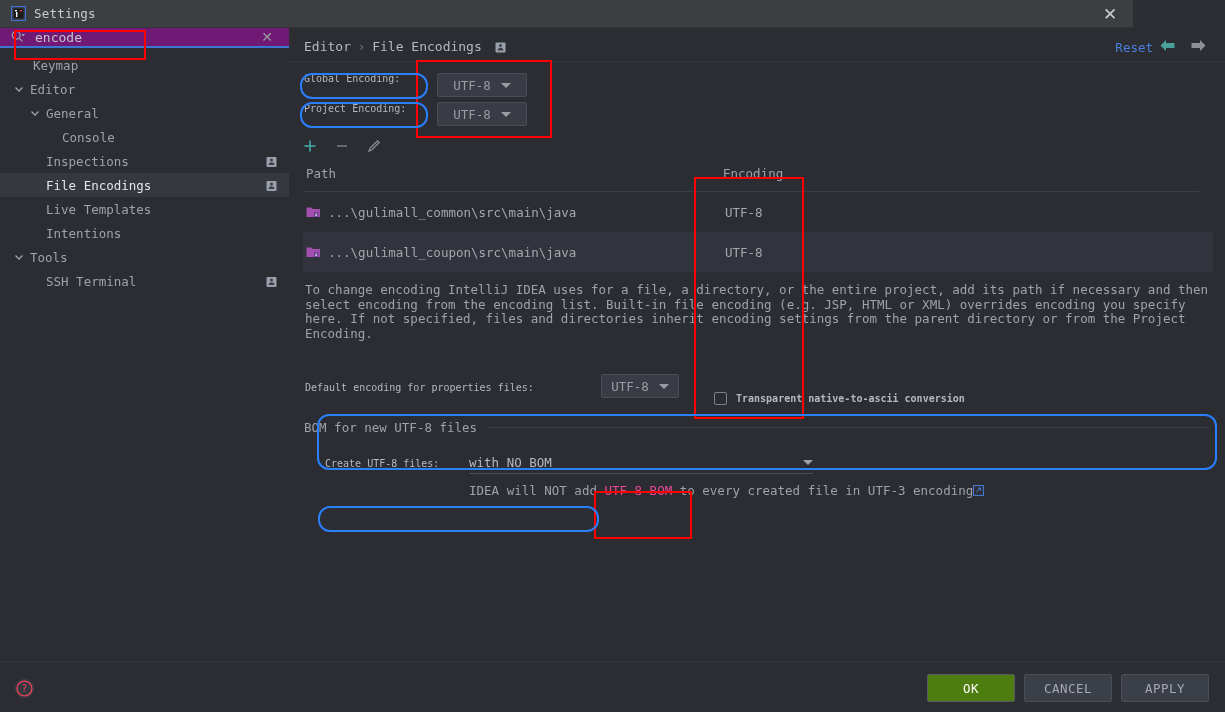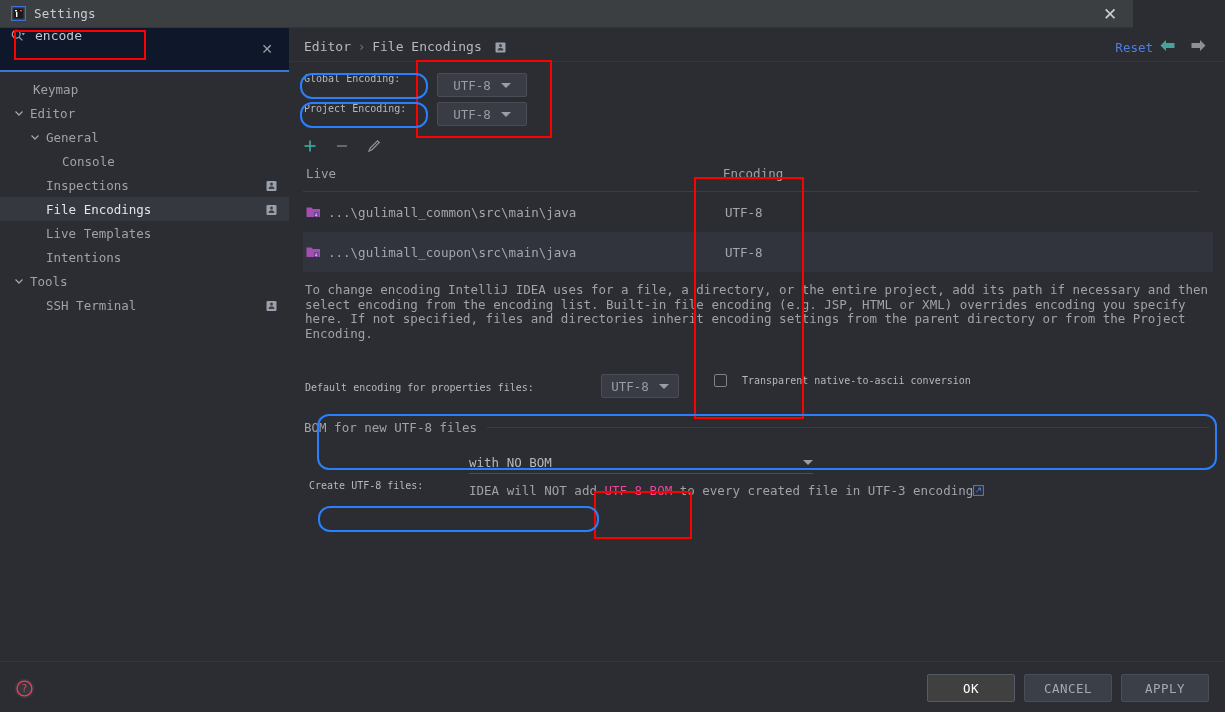--- a/index.html
+++ b/index.html
@@ -27,24 +27,24 @@
     display: flex; align-items: center; justify-content: center;
     color: #c9cbd0; font-size: 17px; font-family: "DejaVu Sans", sans-serif;
   }
 
   
   .sidebar {
     position: absolute; left: 0; top: 28px; width: 289px; height: 633px;
     background: #2b2d33;
   }
   .searchbox {
-    position: relative; height: 44px; width: 289px;
-    display: flex; align-items: flex-start;
+    position: relative; height: 20px; width: 289px;
+    display: flex; align-items: center;
     border-bottom: 2px solid #3d75d4;
-    background: #0f172a;
+    background: #701a75;
   }
   .search-icon { margin-left: 10px; width: 16px; height: 16px; position: relative; }
   .search-value {
     margin-left: 9px; color: #c4c6cb; font-size: 13px;
   }
   .search-clear {
     position: absolute; right: 16px; top: 50%; transform: translateY(-50%);
     color: #9a9da3; font-size: 14px; font-family: "DejaVu Sans", sans-serif;
   }
   .tree { margin-top: 5px; }
@@ -150,21 +150,21 @@
   }
   .help-btn {
     position: absolute; left: 14px; top: 16px; width: 20px; height: 20px;
   }
   .btns { position: absolute; right: 16px; top: 12px; display: flex; gap: 9px; }
   .btn {
     min-width: 88px; height: 28px; background: #3b3f48; border: 1px solid #4a4e57;
     border-radius: 2px; display: flex; align-items: center; justify-content: center;
     color: #a6a9af; font-size: 12.5px; letter-spacing: .5px;
   }
-  .btn.primary { color: #ffffff; background: #404040; border-color: #565b66; }
+  .btn.primary { color: #ffffff; background: #4d7c0f; border-color: #565b66; }
 
   
   .ann-rect {
     position: absolute; border: 2px solid #ff0000; pointer-events: none;
   }
   .ann-round {
     position: absolute; border: 2px solid #2a7ffb; border-radius: 12px; pointer-events: none;
   }
 </style>
 </head>
@@ -318,21 +318,21 @@
         </svg>
       </span>
       <span class="tbtn">
         <svg width="16" height="16" viewBox="0 0 16 16">
           <path d="M3 13 L4.2 10 L11.5 2.8 L13.2 4.5 L6 11.8 Z" fill="none" stroke="#8d9096" stroke-width="1.3"></path>
         </svg>
       </span>
     </div>
 
     <div class="table-head">
-      <span class="th-path">Live</span>
+      <span class="th-path">Path</span>
       <span class="th-enc">Encoding</span>
     </div>
     <div class="table-head-rule"></div>
 
     <div style="position:absolute; left:14px; top:164px; width:910px; height:86px; overflow:hidden;">
       <div id="table-rows">
           <div class="trow">
             <span class="ficon"><svg width="15" height="14" viewBox="0 0 15 14">
                 <path d="M0.5 2.5 L5.5 2.5 L6.8 4 L14 4 L14 12 L0.5 12 Z" fill="#a34fb0"></path>
                 <path d="M8 7 L12.5 7 L12.5 12 L8 12 Z" fill="#6b3f8f"></path>
@@ -356,30 +356,30 @@
 
     <div class="infobox">To change encoding IntelliJ IDEA uses for a file, a directory, or the entire project, add its path if necessary and then select encoding from the encoding list. Built-in file encoding (e.g. JSP, HTML or XML) overrides encoding you specify here. If not specified, files and directories inherit encoding settings from the parent directory or from the Project Encoding.</div>
 
     <div style="position:absolute; left:16px; top:351px;">
       <span class="enc-label">Default encoding for properties files:</span>
     </div>
     <div class="combo" style="position:absolute; left:312px; top:346px; width:78px;">
       <span class="cval">UTF-8</span>
       <span class="carrow"></span>
     </div>
-    <div style="position:absolute; left:425px; top:346px; display:flex; align-items:center; gap:15px;">
+    <div style="position:absolute; left:425px; top:364px; display:flex; align-items:center; gap:9px;font-weight:bold;">
       <span class="chk"></span>
       <span class="enc-label">Transparent native-to-ascii conversion</span>
     </div>
 
     <div class="sect" style="left:15px; top:392px;">
       <span class="stitle">BOM for new UTF-8 files</span>
       <span class="srule"></span>
     </div>
-    <div style="position:absolute; left:20px; top:427px;margin-top:22px;">
+    <div style="position:absolute; left:36px; top:427px;">
       <span class="enc-label">Create UTF-8 files:</span>
     </div>
     <div class="underline-combo" style="left:180px; top:423px; width:344px; height:23px; justify-content:space-between;">
       <span style="color:#b6b8bd;">with NO BOM</span>
       <span class="uc-arrow"></span>
     </div>
     <div class="hint" style="left:180px; top:455px;">
       <span>IDEA will NOT add </span><span class="lnk">UTF-8 BOM</span><span> to every created file in UTF-3 encoding</span><span class="ext-icon"><svg width="11" height="11" viewBox="0 0 11 11">
             <rect x="0.6" y="0.6" width="9.8" height="9.8" fill="none" stroke="#4b7fe0" stroke-width="1"></rect>
             <path d="M3.2 7.2 L7.4 3.2" stroke="#4b7fe0" stroke-width="1"></path>

